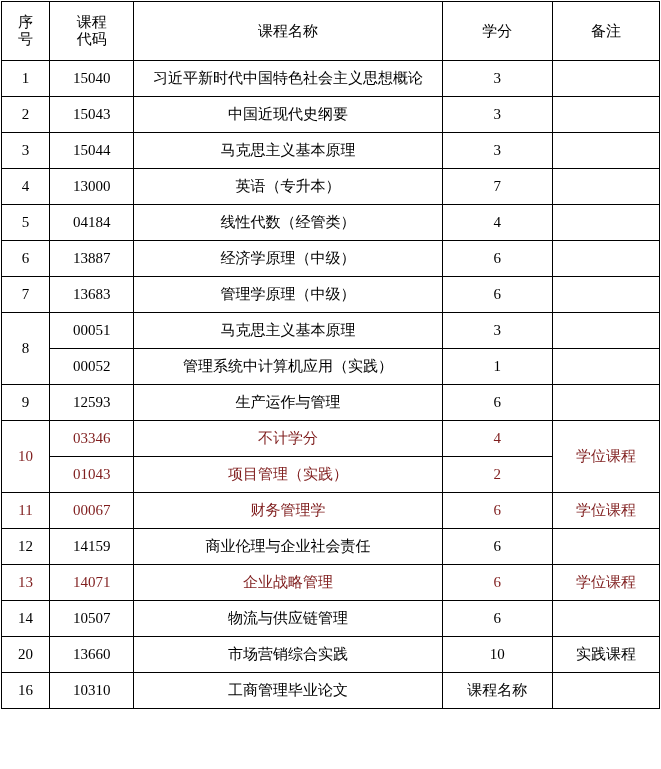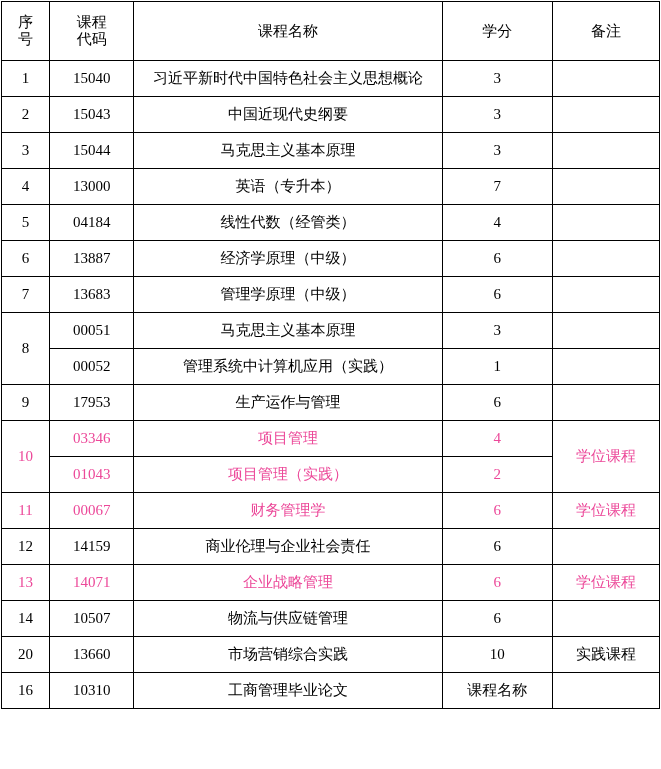--- a/index.html
+++ b/index.html
@@ -64,21 +64,21 @@
     text-align: center;
   }
   td.remark-cell {
     text-align: center;
     margin-top: 41px;
   }
   tbody tr {
     height: 36px;
   }
   .red {
-    color: #ec4899;
+    color: #7f1d1d;
   }
   .two-line {
     line-height: 1.45;
   }
 </style>
 </head>
 <body>
 
 <div class="sheet">
   <table class="course-table">
@@ -162,29 +162,29 @@
           <td class="remark-cell"></td>
         </tr>
         <tr>
           <td class="code-cell">00052</td>
           <td class="name-cell">管理系统中计算机应用（实践）</td>
           <td class="credit-cell">1</td>
           <td class="remark-cell"></td>
         </tr>
         <tr>
           <td class="no-cell">9</td>
-          <td class="code-cell">17953</td>
+          <td class="code-cell">12593</td>
           <td class="name-cell">生产运作与管理</td>
           <td class="credit-cell">6</td>
           <td class="remark-cell"></td>
         </tr>
         <tr>
           <td class="no-cell red" rowspan="2">10</td>
           <td class="code-cell red">03346</td>
-          <td class="name-cell red">项目管理</td>
+          <td class="name-cell red">不计学分</td>
           <td class="credit-cell red">4</td>
           <td class="remark-cell red" rowspan="2">学位课程</td>
         </tr>
         <tr>
           <td class="code-cell red">01043</td>
           <td class="name-cell red">项目管理（实践）</td>
           <td class="credit-cell red">2</td>
         </tr>
         <tr>
           <td class="no-cell red">11</td>

